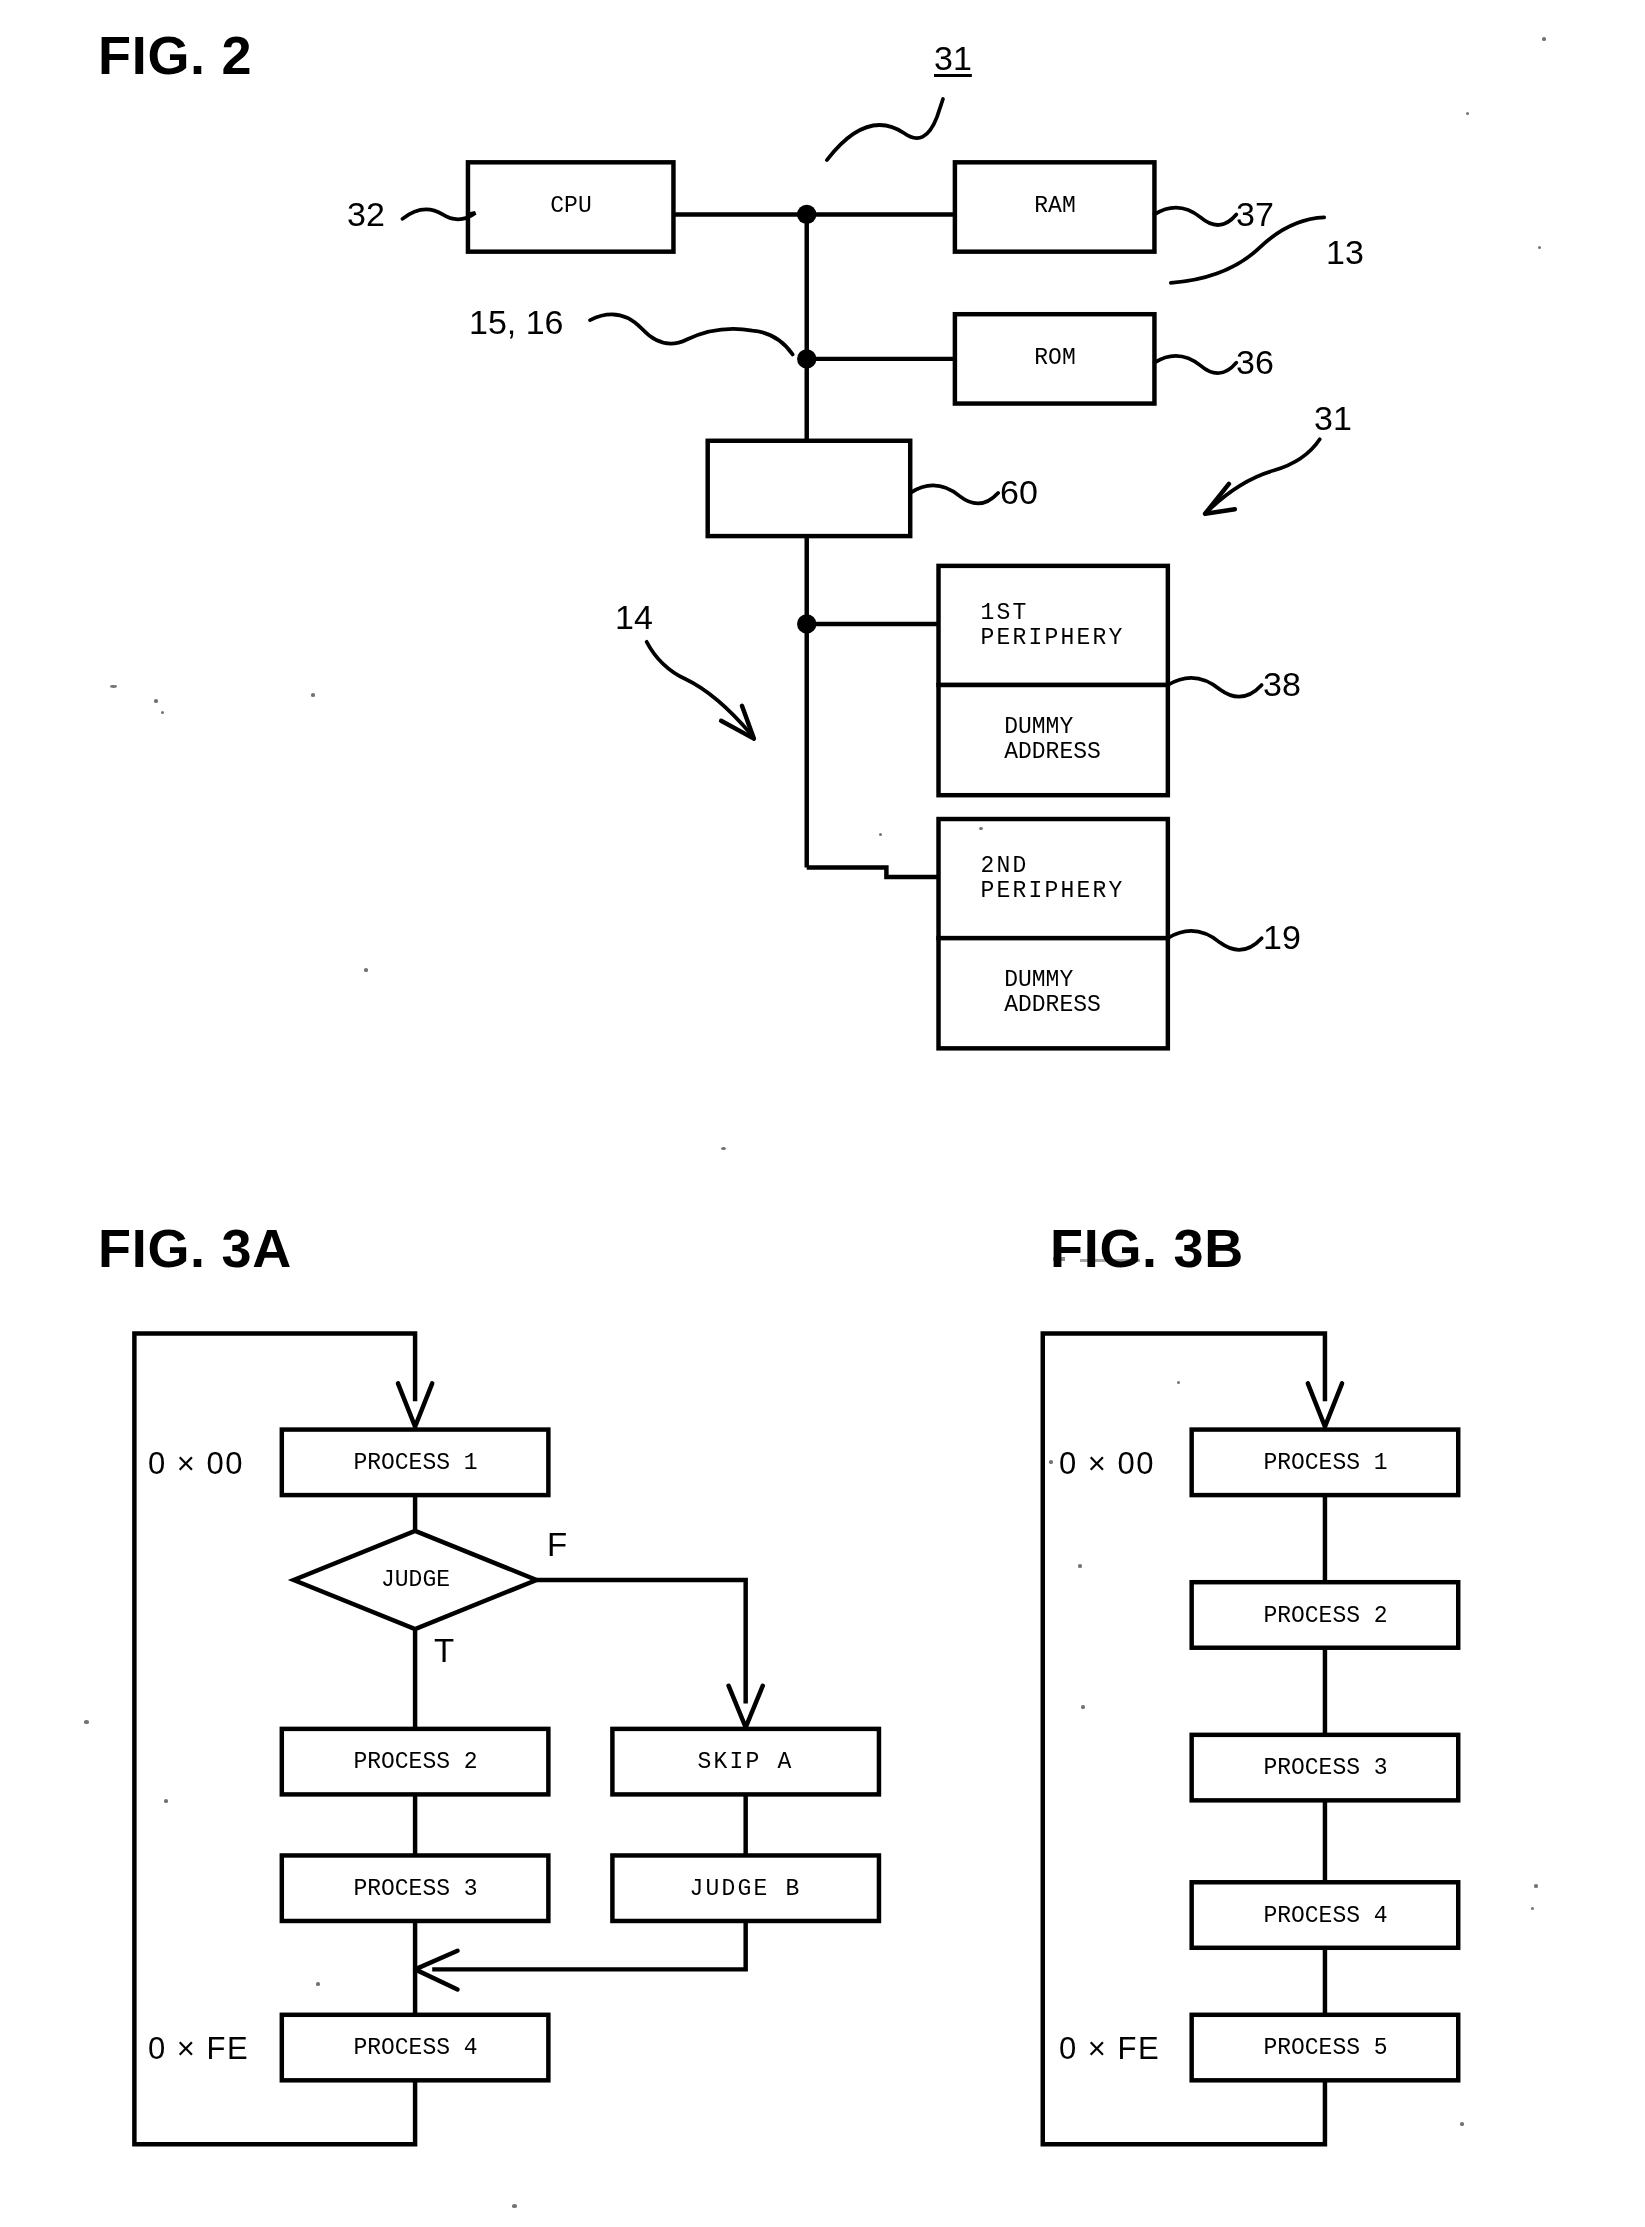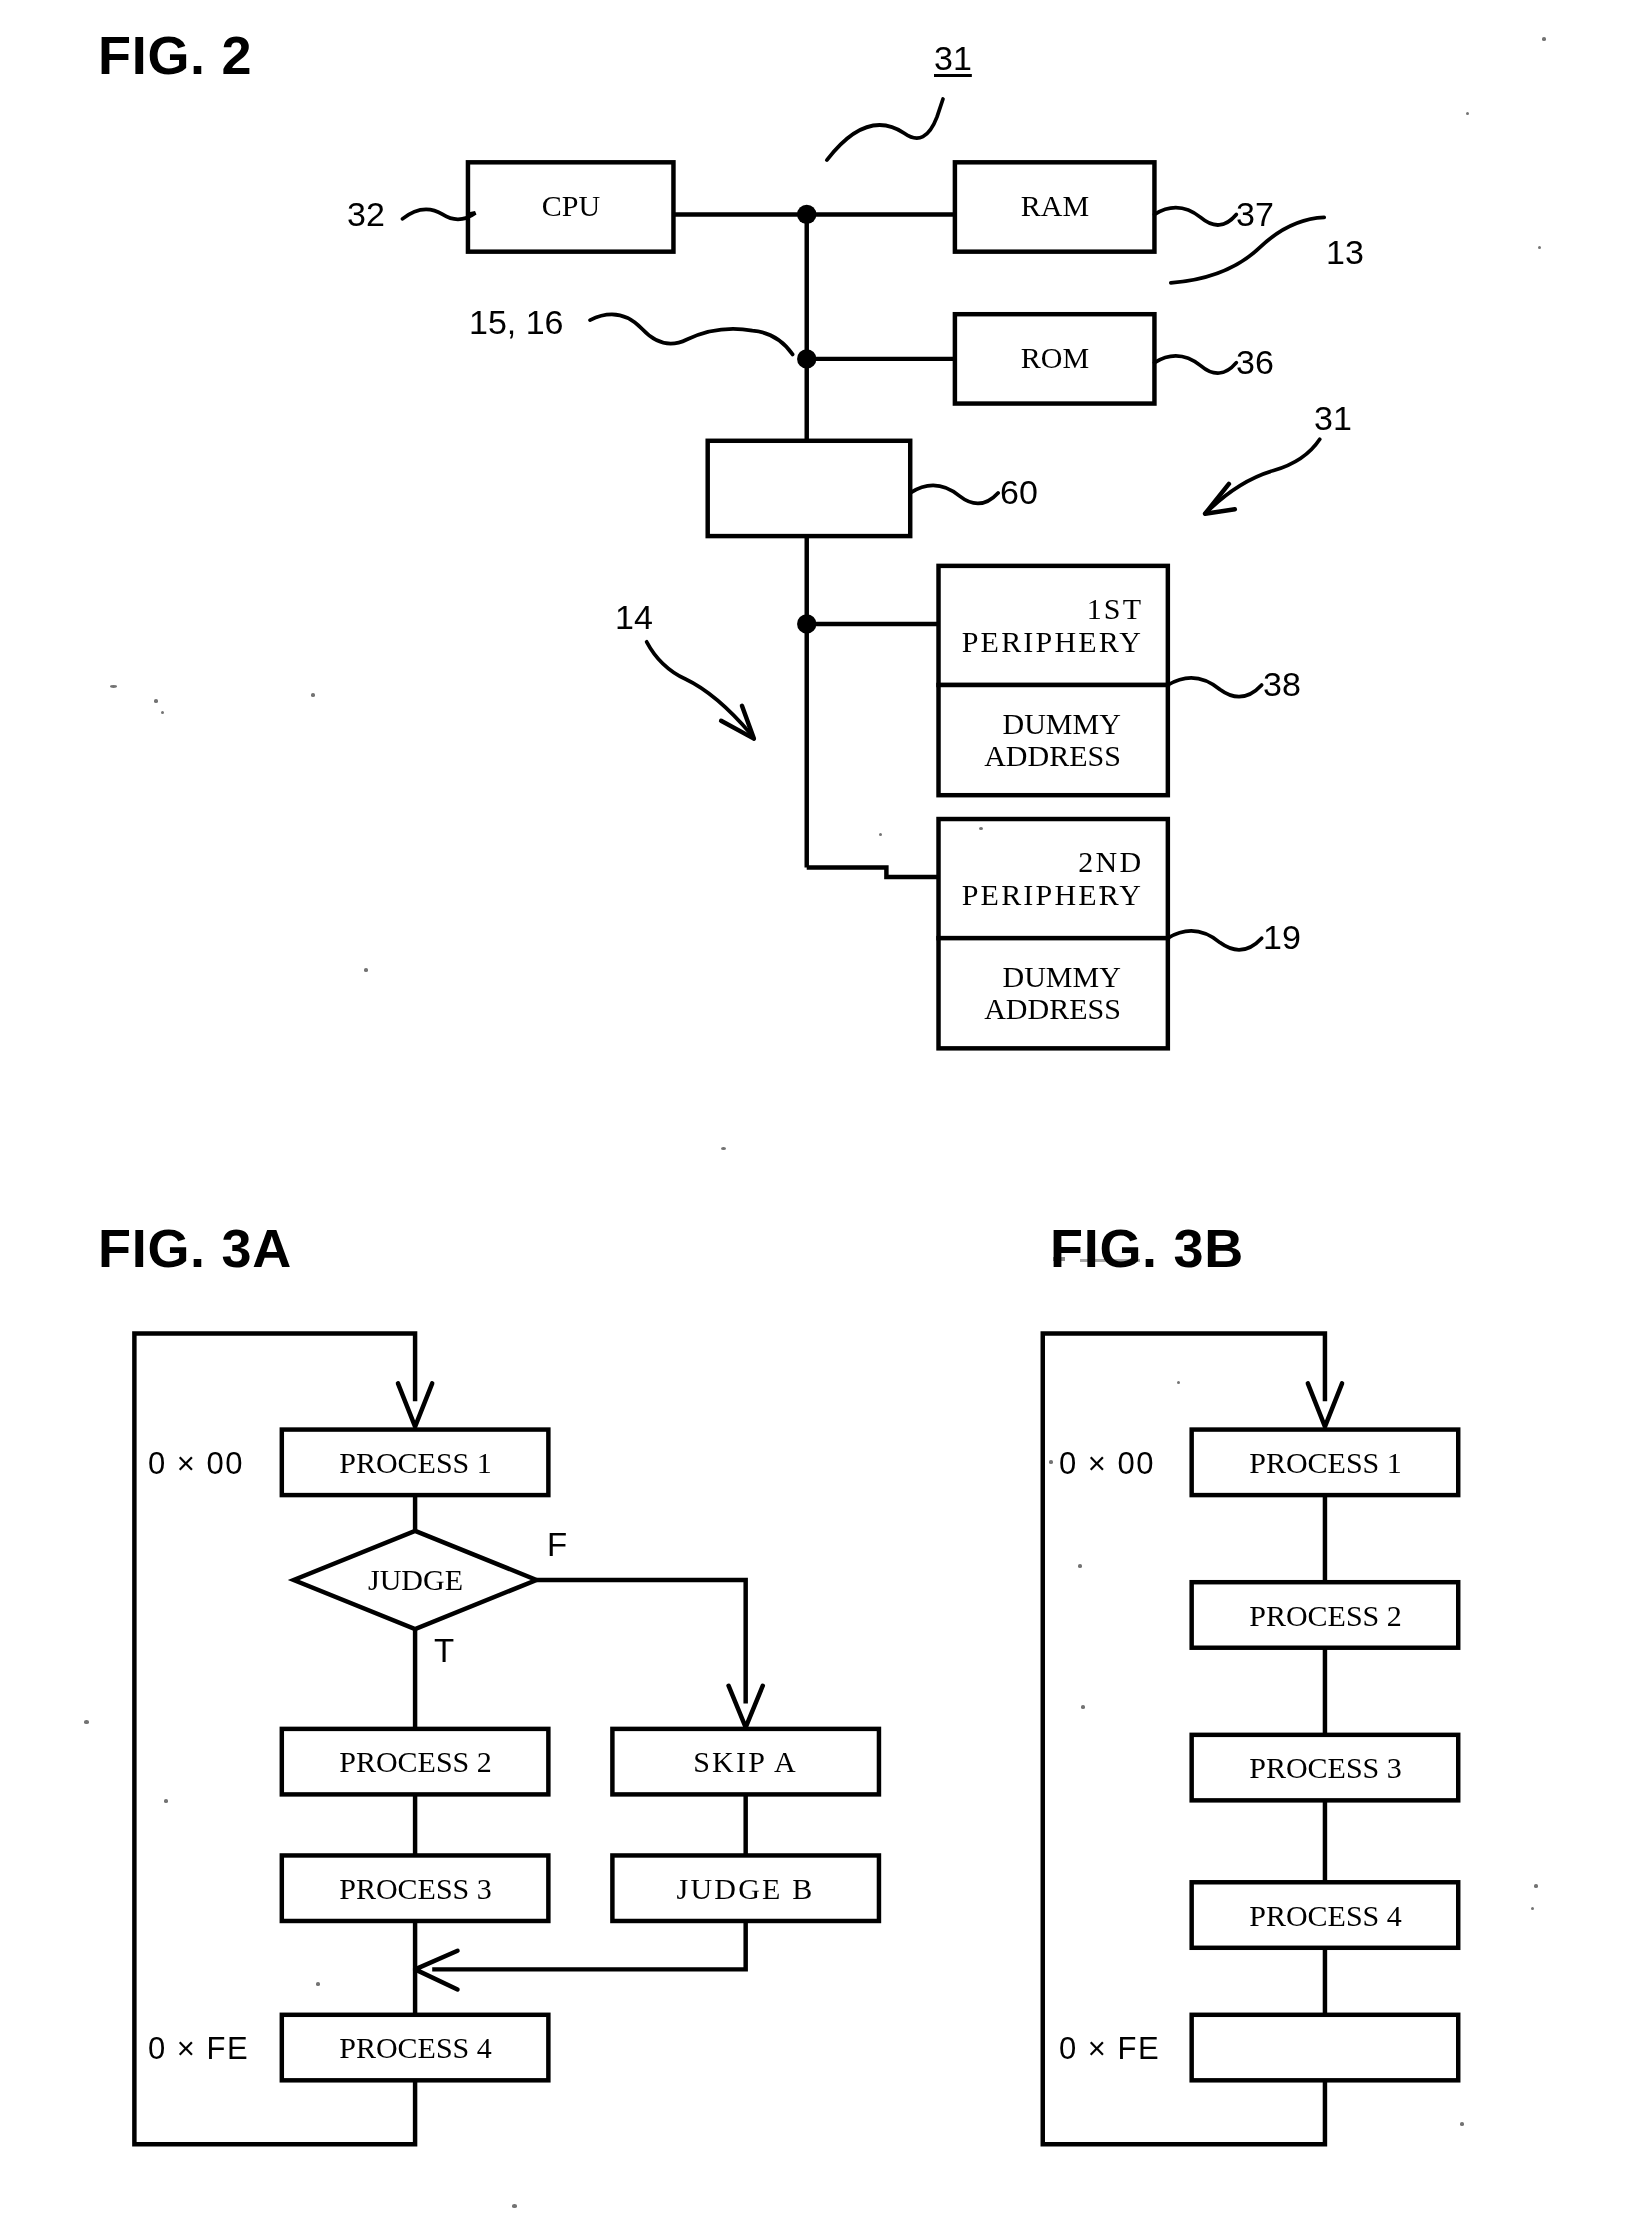--- a/index.html
+++ b/index.html
@@ -34,23 +34,23 @@
     font-size: 54px;
     letter-spacing: 0.7px;
     white-space: nowrap;
     line-height: 1;
   }
   .boxtext {
     position: absolute;
     display: flex;
     align-items: center;
     justify-content: center;
-    text-align: right;
-    font-family: Liberation Serif, serif;
-    font-size: 30px;
+    text-align: left;
+    font-family: Liberation Mono, monospace;
+    font-size: 23px;
     line-height: 1.08;
     white-space: pre-line;
   }
   .boxtext.spaced { letter-spacing: 2.2px; }
   .addr {
     position: absolute;
     font-family: "Liberation Sans", sans-serif;
     font-size: 31px;
     white-space: nowrap;
     letter-spacing: 1.5px;
@@ -236,20 +236,21 @@
 
   <div class="fig-title" style="left:1035px; top:1221px;">FIG. 3B</div>
 
   <div class="addr" style="left:1044px; top:1448px;">0 × 00</div>
   <div class="addr" style="left:1044px; top:2033px;">0 × FE</div>
 
   <div class="boxtext" style="left:1177px; top:1430px; width:267px; height:66px;">PROCESS  1</div>
   <div class="boxtext" style="left:1177px; top:1583px; width:267px; height:66px;">PROCESS  2</div>
   <div class="boxtext" style="left:1177px; top:1735px; width:267px; height:66px;">PROCESS  3</div>
   <div class="boxtext" style="left:1177px; top:1883px; width:267px; height:66px;">PROCESS  4</div>
+  <div class="boxtext" style="left:1177px; top:2015px; width:267px; height:66px;">PROCESS  5</div>
 
   <div class="speck" style="left:1527px; top:37px;  width:3.7px; height:3.7px;"></div>
   <div class="speck" style="left:1451px; top:112px; width:3px; height:3px;"></div>
   <div class="speck" style="left:1523px; top:246px; width:3px; height:3px;"></div>
   <div class="speck" style="left:95px;  top:685px; width:7.4px; height:3px;"></div>
   <div class="speck" style="left:139px;  top:699px; width:3.7px;  height:3.7px;"></div>
   <div class="speck" style="left:146px;  top:711px; width:3px;  height:3px;"></div>
   <div class="speck" style="left:296px;  top:693px; width:3.7px;  height:3.7px;"></div>
   <div class="speck" style="left:349px;  top:968px;width:3.7px;  height:3.7px;"></div>
   <div class="speck" style="left:706px;  top:1147px;width:4.5px;  height:3px;"></div>

